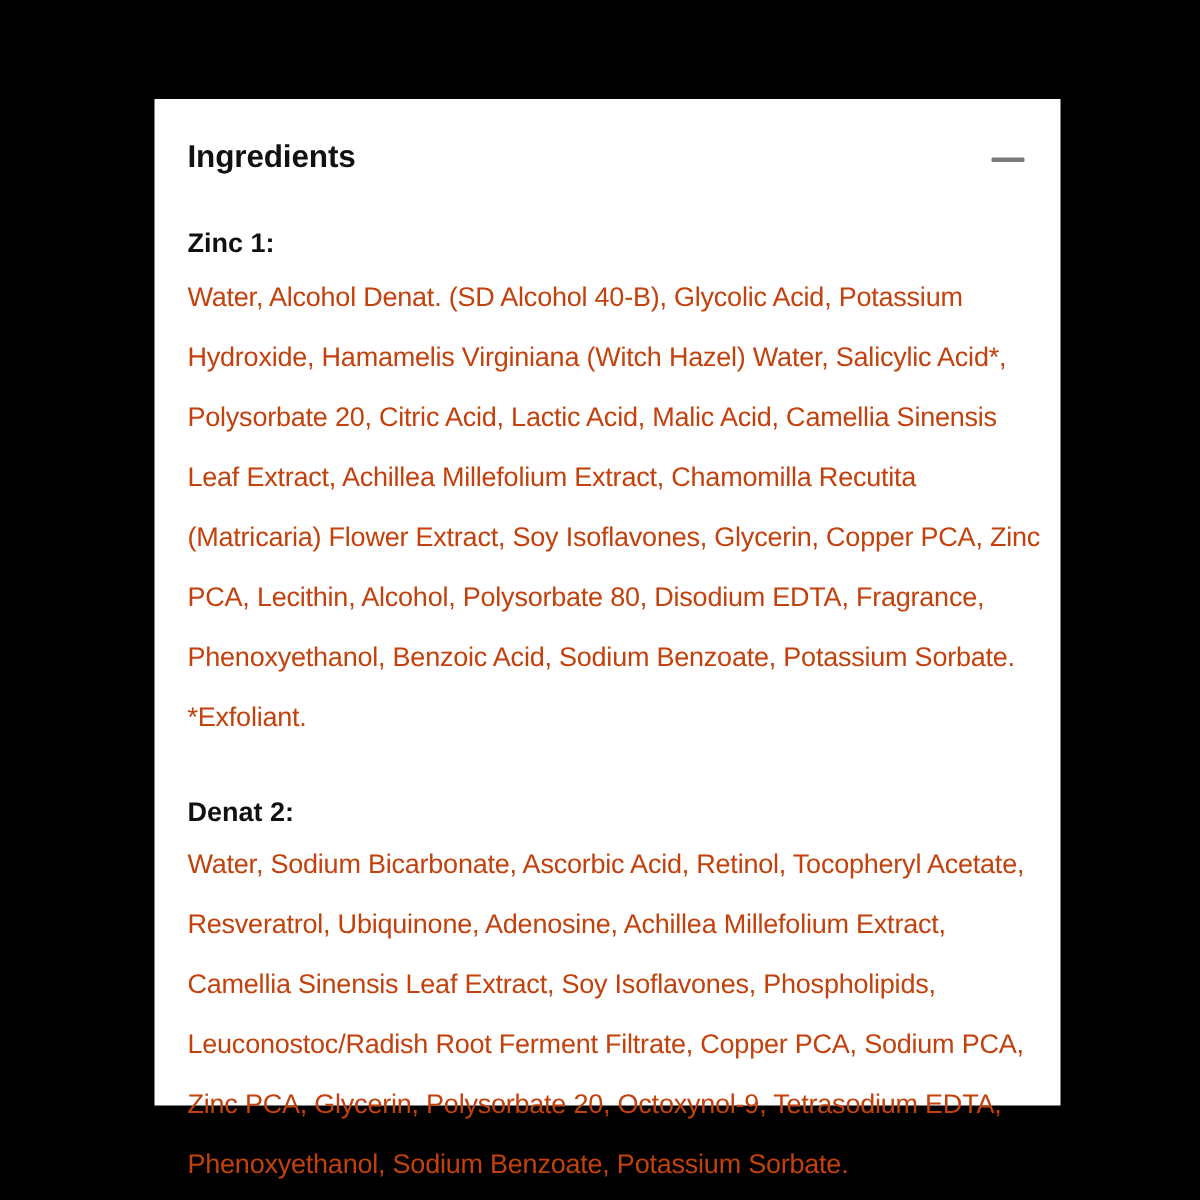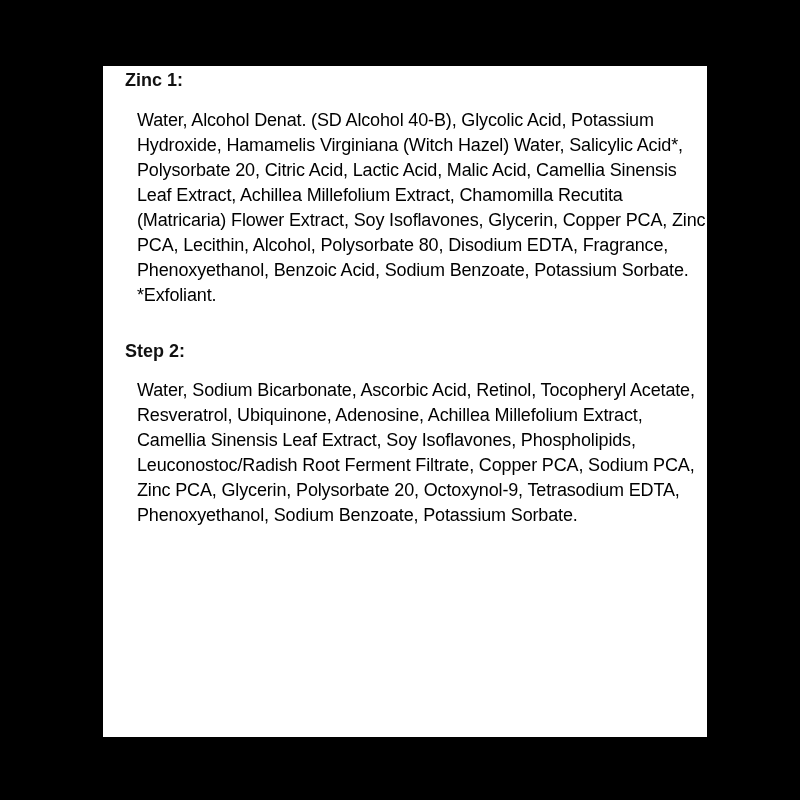--- a/index.html
+++ b/index.html
@@ -57,37 +57,43 @@
     }
     .step-title {
       font-size: 18px;
       font-weight: bold;
       color: #111111;
       line-height: 29.5px;
       margin: 0;
     }
     .step-body {
       font-size: 18px;
-      line-height: 25px;
-      color: #000000;
-      margin: 12px;
+      line-height: 40px;
+      color: #c2410c;
+      margin: 0;
       width: 570px;
       letter-spacing: -0.15px;
     }
     .step + .step {
       margin-top: 29px;
     }
   </style>
 </head>
 <body>
 
 <div class="panel">
+  <div class="header">
+    <div class="title">Ingredients</div>
+    <div class="collapse-btn">
+      <span class="bar"></span>
+    </div>
+  </div>
 
   <div class="step">
     <p class="step-title">Zinc 1:</p>
     <p class="step-body">Water, Alcohol Denat. (SD Alcohol 40-B), Glycolic Acid, Potassium Hydroxide, Hamamelis Virginiana (Witch Hazel) Water, Salicylic Acid*, Polysorbate 20, Citric Acid, Lactic Acid, Malic Acid, Camellia Sinensis Leaf Extract, Achillea Millefolium Extract, Chamomilla Recutita (Matricaria) Flower Extract, Soy Isoflavones, Glycerin, Copper PCA, Zinc PCA, Lecithin, Alcohol, Polysorbate 80, Disodium EDTA, Fragrance, Phenoxyethanol, Benzoic Acid, Sodium Benzoate, Potassium Sorbate. *Exfoliant.</p>
   </div>
 
   <div class="step">
-    <p class="step-title">Step 2:</p>
+    <p class="step-title">Denat 2:</p>
     <p class="step-body">Water, Sodium Bicarbonate, Ascorbic Acid, Retinol, Tocopheryl Acetate, Resveratrol, Ubiquinone, Adenosine, Achillea Millefolium Extract, Camellia Sinensis Leaf Extract, Soy Isoflavones, Phospholipids, Leuconostoc/Radish Root Ferment Filtrate, Copper PCA, Sodium PCA, Zinc PCA, Glycerin, Polysorbate 20, Octoxynol-9, Tetrasodium EDTA, Phenoxyethanol, Sodium Benzoate, Potassium Sorbate.</p>
   </div>
 </div>
 
 </body></html>

